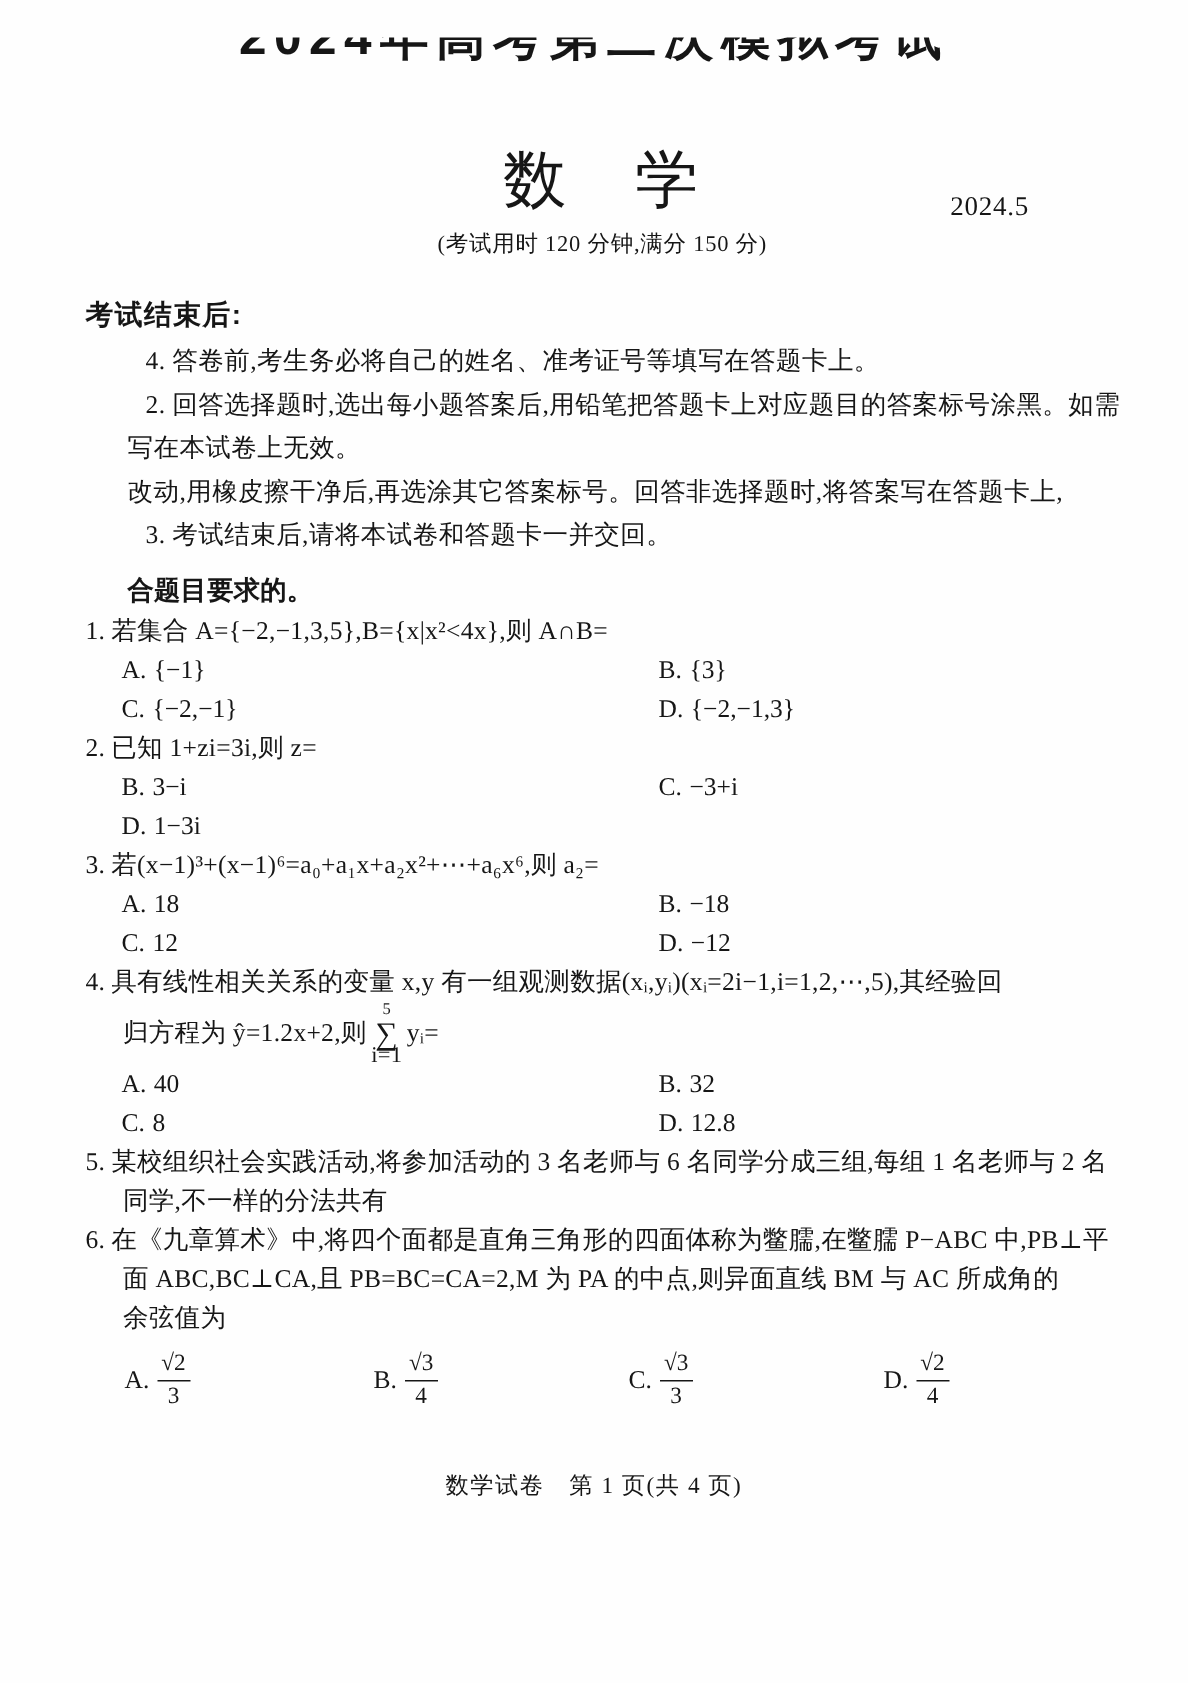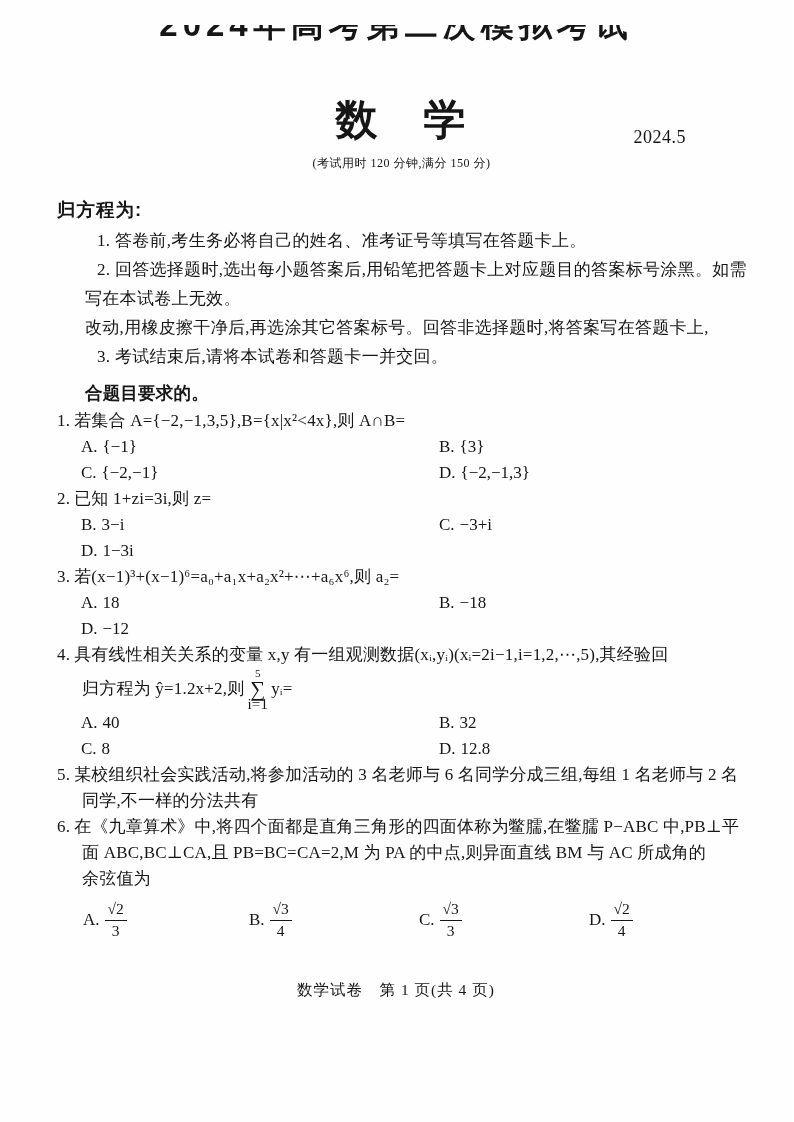--- a/index.html
+++ b/index.html
@@ -22,27 +22,27 @@
     text-align:center;
     font-family:"Liberation Sans","DejaVu Sans",sans-serif;
     font-weight:bold; font-size:33px; line-height:33px;
     letter-spacing:5px; white-space:nowrap;
   }
   
   .main{position:absolute; inset:0; padding:96px 46px 0 57px;}
   .subject{
     margin:0; text-align:center;
     font-family:"Liberation Sans","DejaVu Sans",sans-serif;
-    font-weight:bold; font-size:42px; line-height:48px; letter-spacing:2px;
+    font-weight:normal; font-size:42px; line-height:48px; letter-spacing:2px;
   }
   .exam-date{
     position:absolute; top:127px; right:106px;
     font-size:18px; letter-spacing:.5px;
   }
-  .subtitle{margin-top:6px; text-align:center; font-size:12px; line-height:26px; letter-spacing:.5px;}
+  .subtitle{margin-top:6px; text-align:center; font-size:15px; line-height:26px; letter-spacing:.5px;}
   .notice{margin-top:22px;}
   .notice-heading{
     font-family:"Liberation Sans","DejaVu Sans",sans-serif;
     font-weight:bold; font-size:18.5px; line-height:24px; letter-spacing:1px;
   }
   .notice-items{margin-top:4px;}
   .notice-line{line-height:29px; padding-left:40px; white-space:nowrap; letter-spacing:.3px;}
   .notice-line.cont{padding-left:28px;}
   .section-heading{
     margin-top:8px;
@@ -93,23 +93,23 @@
   </div>
 
   <div class="exam-date">2024.5</div>
 
   <div class="main">
 
     <h1 class="subject">数　学</h1>
     <div class="subtitle">(考试用时 120 分钟,满分 150 分)</div>
 
     <div class="notice">
-      <div class="notice-heading">归方程为:</div>
+      <div class="notice-heading">考试结束后:</div>
       <div class="notice-items">
-        <div class="notice-line">1. 答卷前,考生务必将自己的姓名、准考证号等填写在答题卡上。</div>
+        <div class="notice-line">4. 答卷前,考生务必将自己的姓名、准考证号等填写在答题卡上。</div>
         <div class="notice-line">2. 回答选择题时,选出每小题答案后,用铅笔把答题卡上对应题目的答案标号涂黑。如需</div>
         <div class="notice-line cont">写在本试卷上无效。</div>
         <div class="notice-line cont">改动,用橡皮擦干净后,再选涂其它答案标号。回答非选择题时,将答案写在答题卡上,</div>
         <div class="notice-line">3. 考试结束后,请将本试卷和答题卡一并交回。</div>
       </div>
     </div>
 
     <div class="section-heading">
       <div class="sec-line cont">合题目要求的。</div>
     </div>
@@ -131,20 +131,21 @@
         <div class="opt"><span class="opt-label">C.</span><span>−3+i</span></div>
         <div class="opt"><span class="opt-label">D.</span><span>1−3i</span></div>
       </div>
     </div>
 
     <div class="question">
       <div class="q-line"><span class="q-num">3.</span><span>若(x−1)³+(x−1)⁶=a₀+a₁x+a₂x²+⋯+a₆x⁶,则 a₂=</span></div>
       <div class="opts two">
         <div class="opt"><span class="opt-label">A.</span><span>18</span></div>
         <div class="opt"><span class="opt-label">B.</span><span>−18</span></div>
+        <div class="opt"><span class="opt-label">C.</span><span>12</span></div>
         <div class="opt"><span class="opt-label">D.</span><span>−12</span></div>
       </div>
     </div>
 
     <div class="question">
       <div class="q-line"><span class="q-num">4.</span><span>具有线性相关关系的变量 x,y 有一组观测数据(xᵢ,yᵢ)(xᵢ=2i−1,i=1,2,⋯,5),其经验回</span></div>
       <div class="q-line cont sum-line">
         <span>归方程为 ŷ=1.2x+2,则</span>
         <span class="sum">
           <span class="sum-top">5</span>

